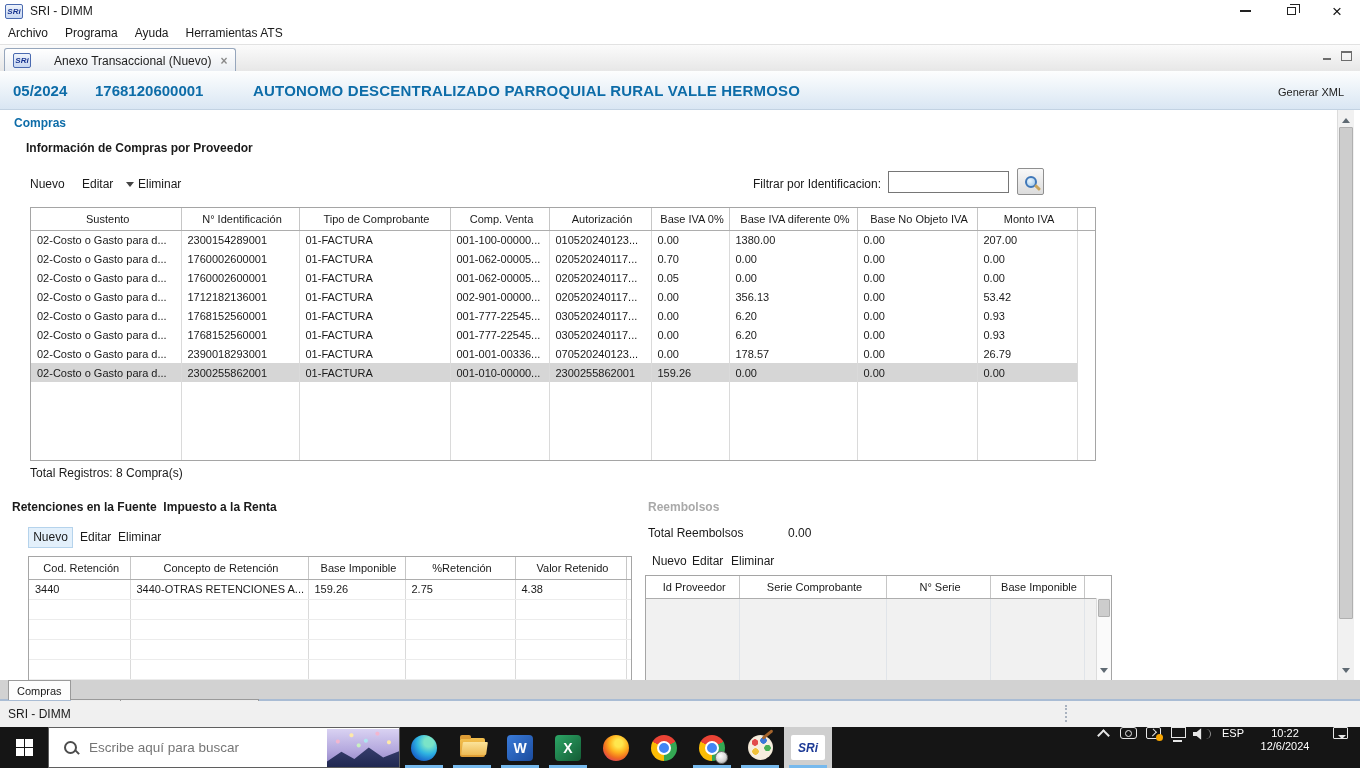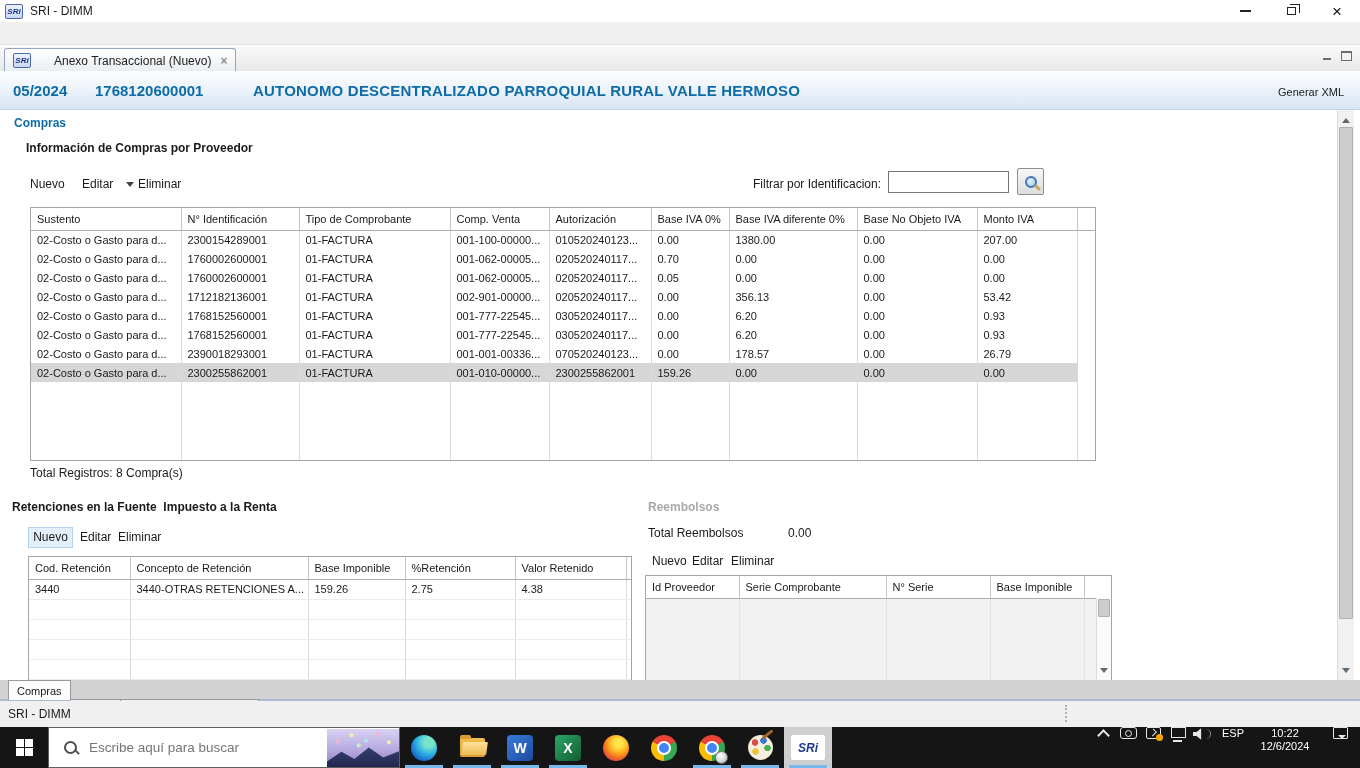--- a/index.html
+++ b/index.html
@@ -53,21 +53,21 @@
   .caret{position:absolute;left:126px;top:72px;width:0;height:0;border:4px solid transparent;border-top:5px solid #444}
   .filter-label{position:absolute;left:753px;top:67px}
   .filter-input{position:absolute;left:888px;top:61px;width:121px;height:22px;border:1px solid #767676;font-size:12px;padding:0 4px}
   .search-btn{position:absolute;left:1017px;top:58px;width:27px;height:27px;background:linear-gradient(180deg,#f8f8f8,#dcdcdc);
     border:1px solid #8f8f8f;border-radius:2px;display:flex;align-items:center;justify-content:center}
   .mag{width:12px;height:12px;border:2px solid #3f77b8;border-radius:50%;background:radial-gradient(circle at 35% 35%,#eaf5fd,#9cc6e8);position:relative}
   .mag::after{content:"";position:absolute;width:7px;height:3px;background:#c9a45c;border-radius:1px;right:-6px;bottom:-3px;transform:rotate(45deg)}
 
   .tablebox{position:absolute;background:#fff;border:1px solid #a5a5a5;overflow:hidden}
   .grid{border-collapse:collapse;table-layout:fixed;width:100%;font-size:11px;color:#1a1a1a}
-  .grid th{font-weight:normal;text-align:left;height:22px;padding:0 2px 0 6px;background:#fff;border-right:1px solid #c6c6c6;
+  .grid th{font-weight:normal;text-align:center;height:22px;padding:0 2px 0 6px;background:#fff;border-right:1px solid #c6c6c6;
     border-bottom:1px solid #adadad;white-space:nowrap;overflow:hidden}
   .grid td{height:19px;padding:0 2px 0 6px;border-right:1px solid #dadada;white-space:nowrap;overflow:hidden}
   .grid th:last-child,.grid td:last-child{border-right:none}
   .grid th.filler,.grid td.filler{padding:0}
   .t-compras tr.selected td{background:var(--selected,#d6d6d6)}
   .t-compras tr.selected td.filler{background:#fff}
   .t-ret td{height:20px;border-bottom:1px solid #ececec}
   .t-reemb td{border-right:1px solid #e0e4e9}
   .t-reemb tr.fillrow td{background:#f1f1f1;border-bottom:none}
   tr.fillrow td{border-bottom:none}
@@ -175,20 +175,26 @@
         </span>
       <span class="winbtn">
           <span class="g-rest"></span>
         </span>
       <span class="winbtn">
           <span class="g-close"></span>
         </span>
     </div>
   </div>
 
+  <div class="menubar">
+    <span class="menu-item">Archivo</span>
+    <span class="menu-item">Programa</span>
+    <span class="menu-item">Ayuda</span>
+    <span class="menu-item">Herramientas ATS</span>
+  </div>
 
   <div class="tabstrip">
     <div class="etab">
       <span class="sri-logo">SRi</span>
       <span class="etab-label">Anexo Transaccional (Nuevo)</span>
       <span class="etab-close"></span>
     </div>
     <div class="view-controls">
       <span class="vc-min"></span>
       <span class="vc-max"></span>

